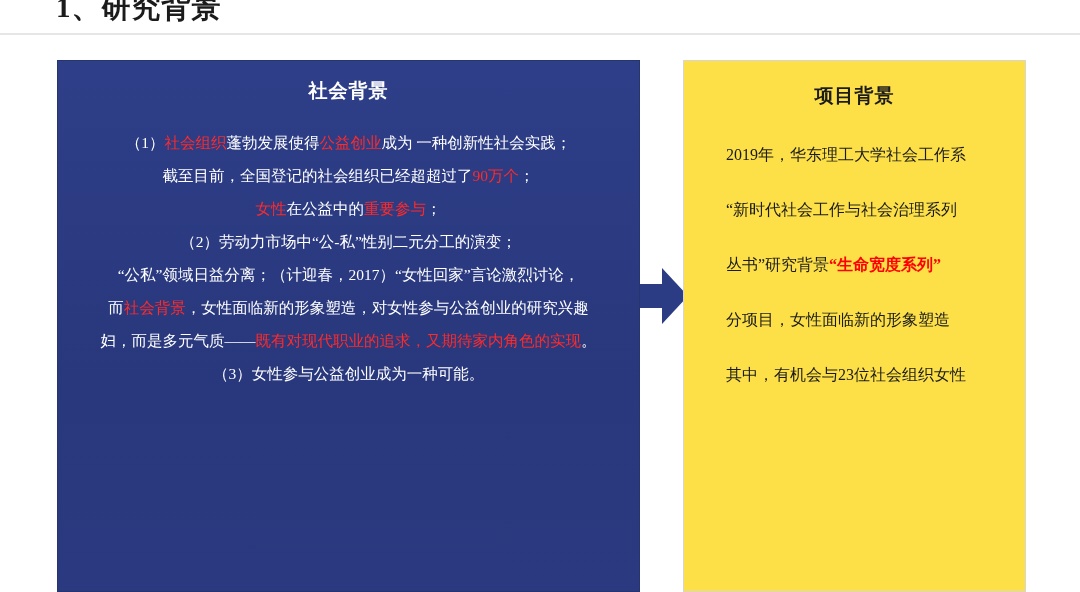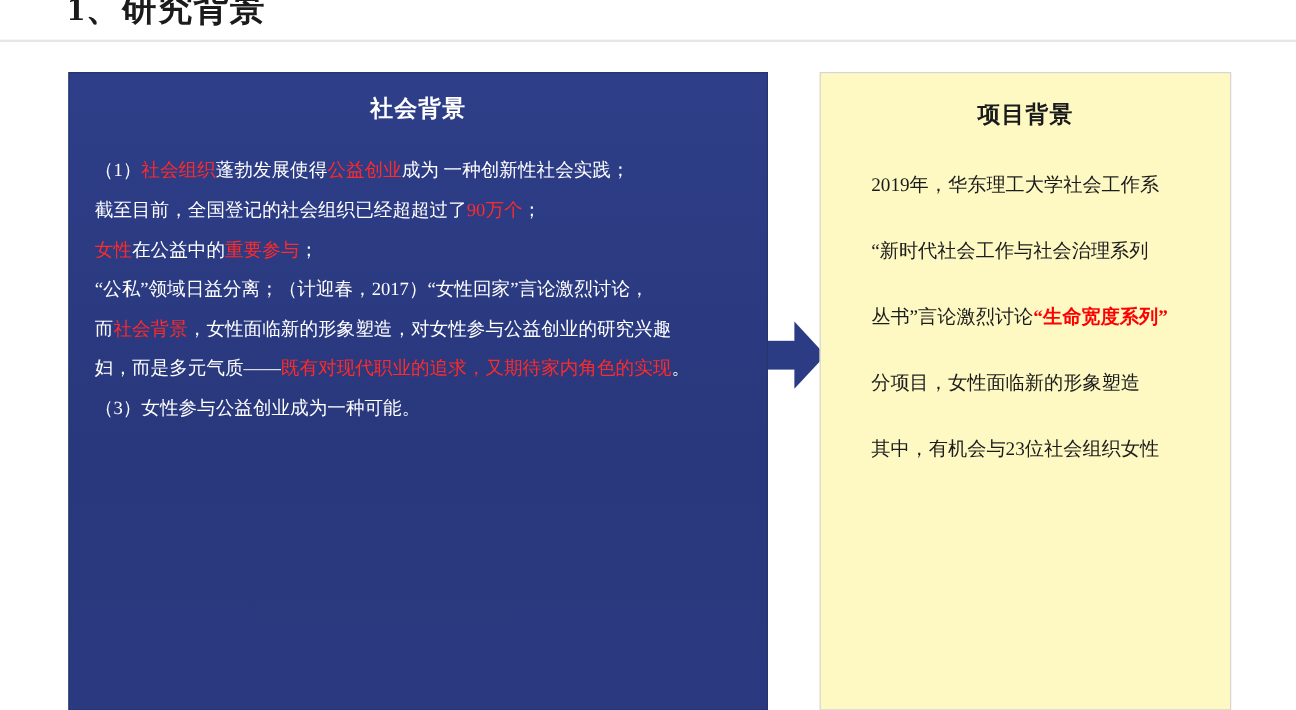--- a/index.html
+++ b/index.html
@@ -60,20 +60,21 @@
   .left-body {
     margin: 22px 22px 0 22px;
     color: #ffffff;
     font-size: 15.5px;
     line-height: 33px;
     font-family: "Liberation Serif", serif;
   }
   .left-body p {
     margin: 0;
     white-space: nowrap;
+    text-align: center;
   }
   .hl {
     color: #ff2a2a;
   }
 
   
   .arrow {
     position: absolute;
     left: 640px;
     top: 268px;
@@ -99,21 +100,21 @@
     border-left: 26px solid #2c3c84;
   }
 
   
   .panel-right {
     position: absolute;
     left: 683px;
     top: 60px;
     width: 343px;
     height: 532px;
-    background: #fef9c3;
+    background: #fde047;
     border: 1px solid #d6d6d6;
     box-sizing: border-box;
   }
   .panel-right .panel-heading {
     text-align: center;
     color: #1b1b1b;
     font-size: 19px;
     font-weight: bold;
     margin-top: 22px;
     letter-spacing: 1px;
@@ -141,36 +142,37 @@
 
   <div class="page-title">1、研究背景</div>
   <div class="title-rule"></div>
 
   <div class="panel-left">
     <div class="panel-heading">社会背景</div>
     <div class="left-body">
         <p><span>（1）</span><span class="hl">社会组织</span><span>蓬勃发展使得</span><span class="hl">公益创业</span><span>成为 一种创新性社会实践；</span></p>
         <p><span>截至目前，全国登记的社会组织已经超超过了</span><span class="hl">90万个</span><span>；</span></p>
         <p><span class="hl">女性</span><span>在公益中的</span><span class="hl">重要参与</span><span>；</span></p>
+        <p><span>（2）劳动力市场中“公-私”性别二元分工的演变；</span></p>
         <p><span>“公私”领域日益分离；（计迎春，2017）“女性回家”言论激烈讨论，</span></p>
         <p><span>而</span><span class="hl">社会背景</span><span>，女性面临新的形象塑造，对女性参与公益创业的研究兴趣</span></p>
         <p><span>妇，而是多元气质——</span><span class="hl">既有对现代职业的追求，又期待家内角色的实现</span><span>。</span></p>
         <p><span>（3）女性参与公益创业成为一种可能。</span></p>
       </div>
   </div>
 
   <div class="arrow">
     <div class="shaft"></div>
     <div class="head"></div>
   </div>
 
   <div class="panel-right">
     <div class="panel-heading">项目背景</div>
     <div class="right-body">
         <p><span>2019年，华东理工大学社会工作系</span></p>
         <p><span>“新时代社会工作与社会治理系列</span></p>
-        <p><span>丛书”言论激烈讨论</span><span class="hl-red-bold">“生命宽度系列”</span></p>
+        <p><span>丛书”研究背景</span><span class="hl-red-bold">“生命宽度系列”</span></p>
         <p><span>分项目，女性面临新的形象塑造</span></p>
         <p><span>其中，有机会与23位社会组织女性</span></p>
       </div>
   </div>
 
 </div>
 
 </body></html>

